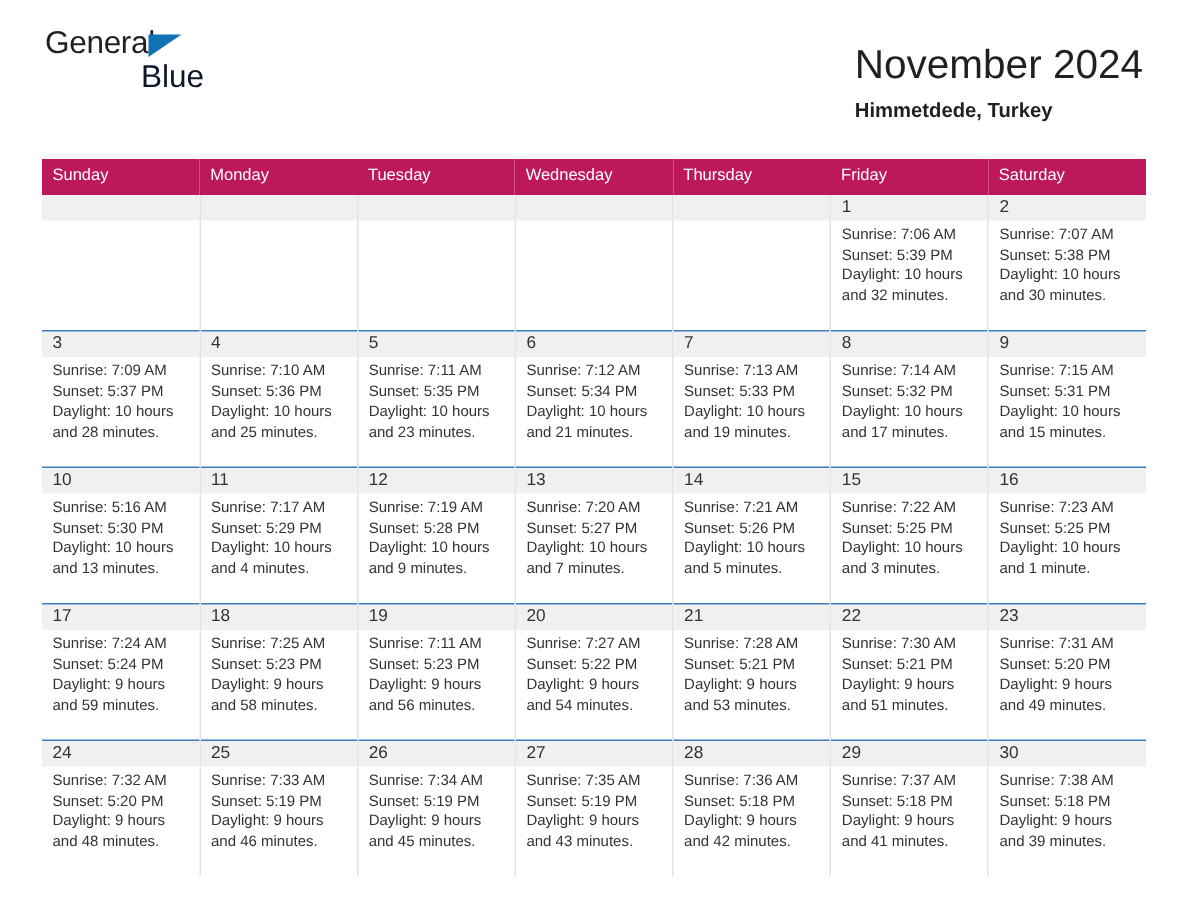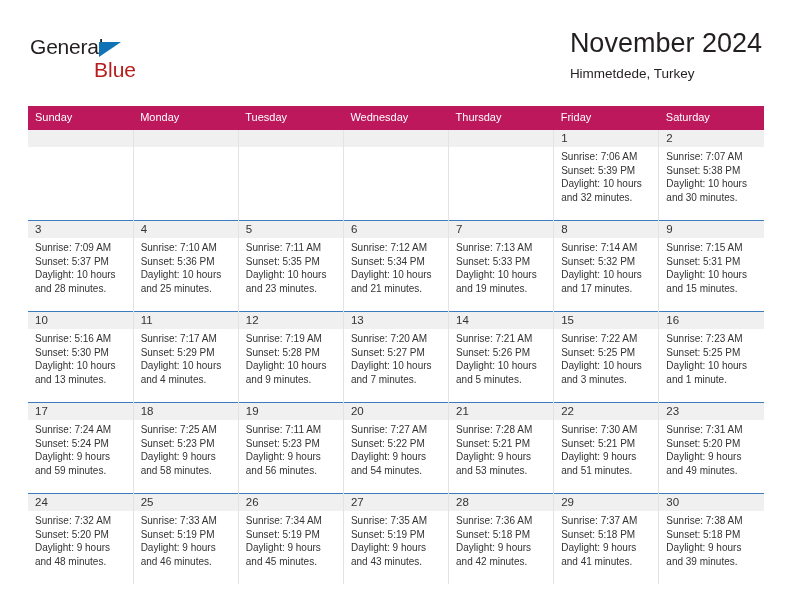--- a/index.html
+++ b/index.html
@@ -25,21 +25,21 @@
   
   .top {
     position: relative;
     height: 72px;
     padding-top: 26px;
     box-sizing: border-box;
   }
   .logo {
     position: absolute;
     left: 2px;
-    top: 36px;
+    top: 18px;
     width: 220px;
     height: 46px;
   }
   .logo-general {
     font-size: 21px;
     color: #231f20;
     letter-spacing: -0.2px;
     line-height: 1;
     display: inline-block;
   }
@@ -50,21 +50,21 @@
     height: 0;
     margin-left: -4px;
     border-left: 22px solid #1173b6;
     border-bottom: 15px solid transparent;
     position: relative;
     top: 2px;
   }
   .logo-blue {
     display: block;
     font-size: 21px;
-    color: #b91c1c;
+    color: #0f172a;
     line-height: 1;
     margin-top: 1px;
     margin-left: 64px;
   }
   .title-block {
     position: absolute;
     right: 2px;
     top: 28px;
     text-align: left;
   }
@@ -74,20 +74,21 @@
     font-weight: normal;
     line-height: 1.15;
     white-space: nowrap;
   }
   .cal-sub {
     font-size: 13.5px;
     color: #231f20;
     margin-top: 7px;
     line-height: 1.15;
     white-space: nowrap;
+    font-weight: bold;
   }
 
   
   .calendar {
     width: 736px;
     border-collapse: collapse;
     table-layout: fixed;
     margin-top: 34px;
   }
   .calendar th {

